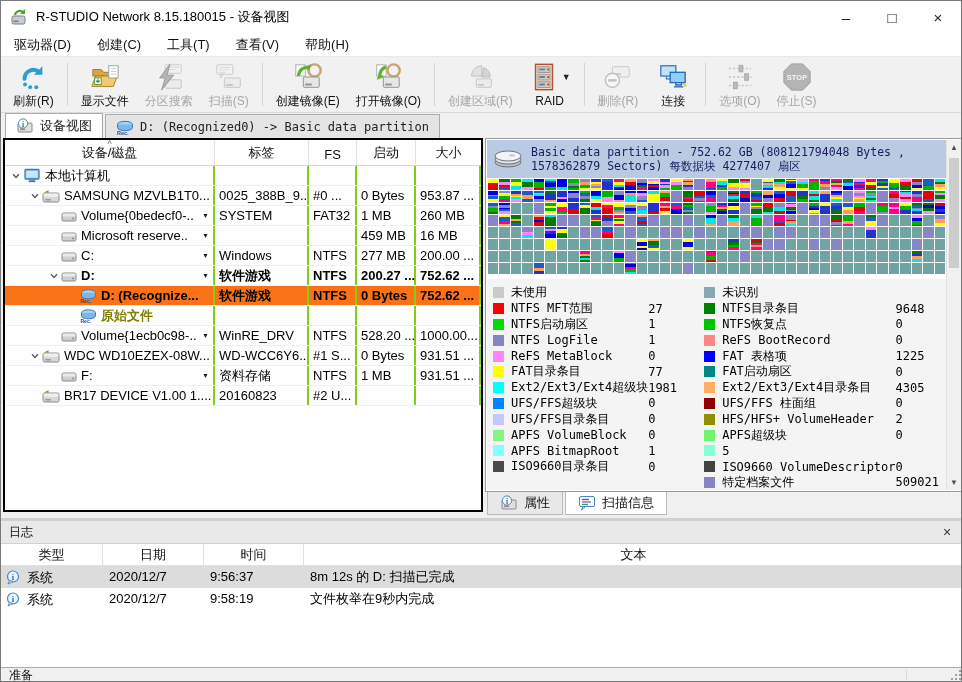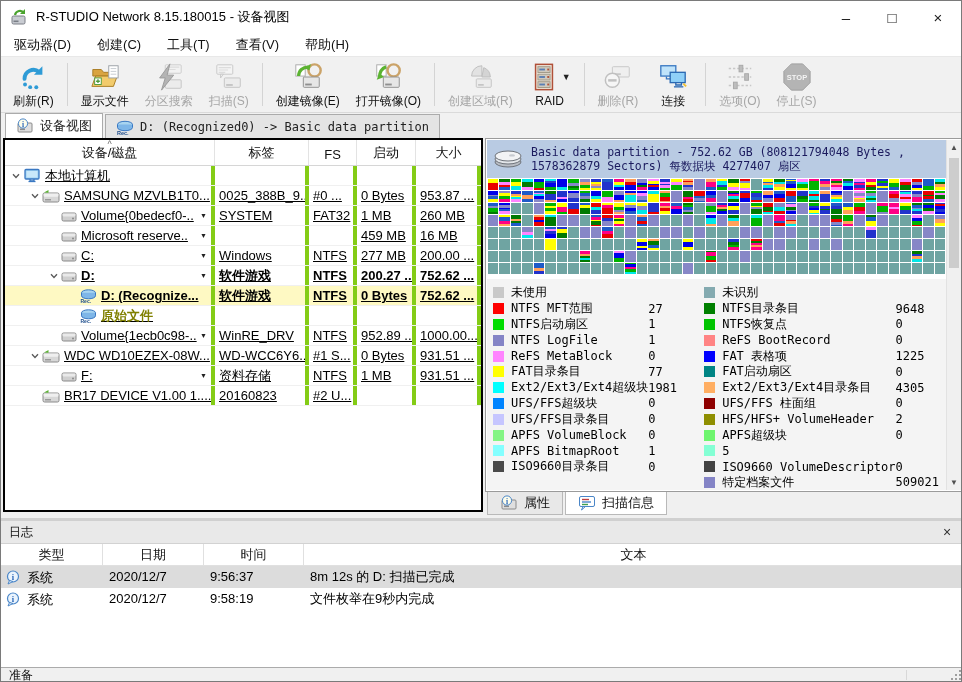--- a/index.html
+++ b/index.html
@@ -29,22 +29,22 @@
   .vtab.active{background:#fff;height:25px;}
   .vtab .ticon{margin-right:6px;display:inline-flex;}
   .vtab.rec-tab{font-family:"DejaVu Sans Mono",monospace;font-size:12px;}
   
   .tree-panel{position:absolute;top:137px;left:2px;width:480px;height:374px;background:#fff;border:2px solid #000;overflow:hidden;}
   .tree-header{display:flex;height:26px;border-bottom:1px solid #D6D6D6;background:#fff;position:relative;}
   .th-cell{font-size:13px;color:#111;display:flex;align-items:flex-end;justify-content:center;padding-bottom:3px;border-right:1px solid #E3E3E3;position:relative;}
   .sort-caret{position:absolute;top:-1px;left:50%;transform:translateX(-50%);font-size:9px;color:#666;}
   .c-name{width:210px}.c-label{width:94px}.c-fs{width:48px}.c-boot{width:59px}.c-size{flex:1;border-right:none;}
   .tree-row{display:flex;height:20px;border-bottom:1px solid #F0F0F0;}
-  .tr-cell{font-size:13px;color:#000;line-height:19px;padding:0 4px;border-right:4px solid #84cc16;white-space:nowrap;overflow:hidden;text-decoration:underline;}
-  .tree-row.selected{background:#fef9c3;}
+  .tr-cell{font-size:13px;color:#000;line-height:19px;padding:0 4px;border-right:2px solid #84cc16;white-space:nowrap;overflow:hidden;}
+  .tree-row.selected{background:#f97316;}
   .tr-name{display:flex;align-items:center;padding:0;position:relative;}
   .expander{width:14px;display:inline-flex;justify-content:center;flex:none;}
   .node-icon{display:inline-flex;margin-right:4px;flex:none;}
   .drop-mark{position:absolute;right:4px;top:0;font-size:9px;color:#222;line-height:19px;}
   .bold{font-weight:bold;}
   
   .scan-panel{position:absolute;top:137px;left:484px;width:478px;height:354px;background:#fff;border:1px solid #9B9B9B;}
   .scan-header{position:absolute;top:1px;left:1px;right:16px;height:38px;background:#B9CBE3;display:flex;align-items:center;}
   .scan-header .disk-big{margin:0 8px 0 6px;flex:none;}
   .scan-header-text{font-family:"DejaVu Sans Mono",monospace;font-size:11.5px;color:#1B1B5E;line-height:14px;}
@@ -496,21 +496,21 @@
                 <rect x="1" y="3" width="14" height="8" rx="1.5" fill="#CFCFCF" stroke="#8A8A8A"></rect>
                 <rect x="1.6" y="3.6" width="12.8" height="2.8" rx="1" fill="#E9E9E9"></rect>
                 <circle cx="12" cy="8.5" r="1" fill="#8A8A8A"></circle>
               </svg>
             </span>
             <span>Volume{1ecb0c98-..</span>
             <span class="drop-mark" style="font-size: 7px;">▼</span>
           </div>
           <div class="tr-cell c-label">WinRE_DRV</div>
           <div class="tr-cell c-fs">NTFS</div>
-          <div class="tr-cell c-boot">952.89 ...</div>
+          <div class="tr-cell c-boot">528.20 ...</div>
           <div class="tr-cell c-size">1000.00...</div>
         </div>
         <div class="tree-row">
           <div class="tr-cell tr-name c-name">
             <span style="width: 23px; flex: 0 0 auto;"></span>
             <span class="expander">
               <svg width="10" height="10" viewBox="0 0 10 10">
                 <path d="M2 3.2l3 3.3 3-3.3" fill="none" stroke="#5A5A5A" stroke-width="1.3"></path>
               </svg>
             </span>

